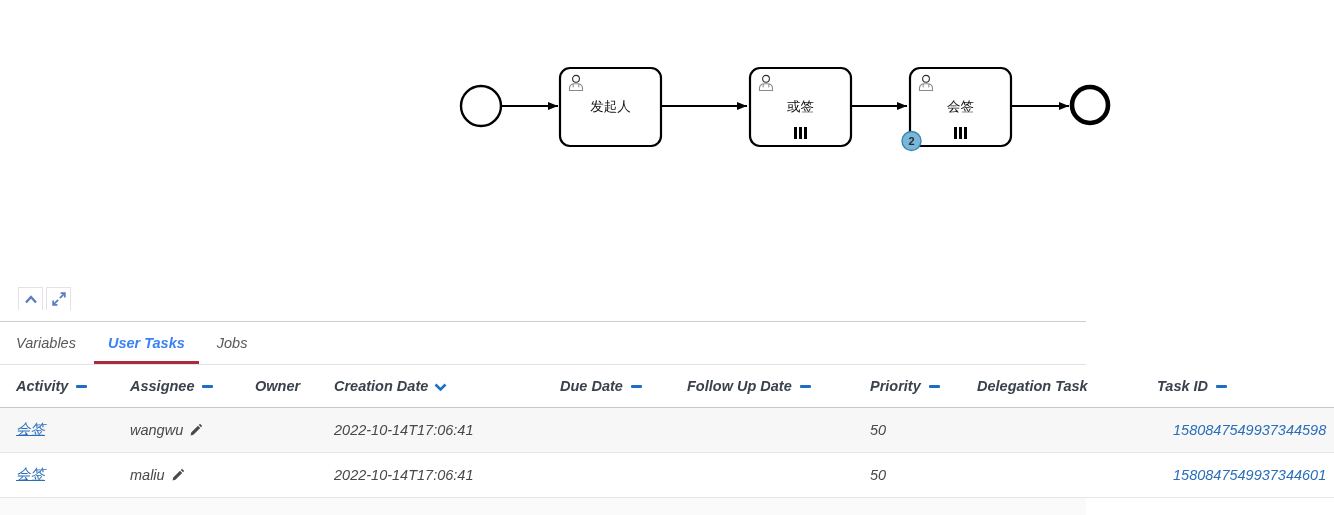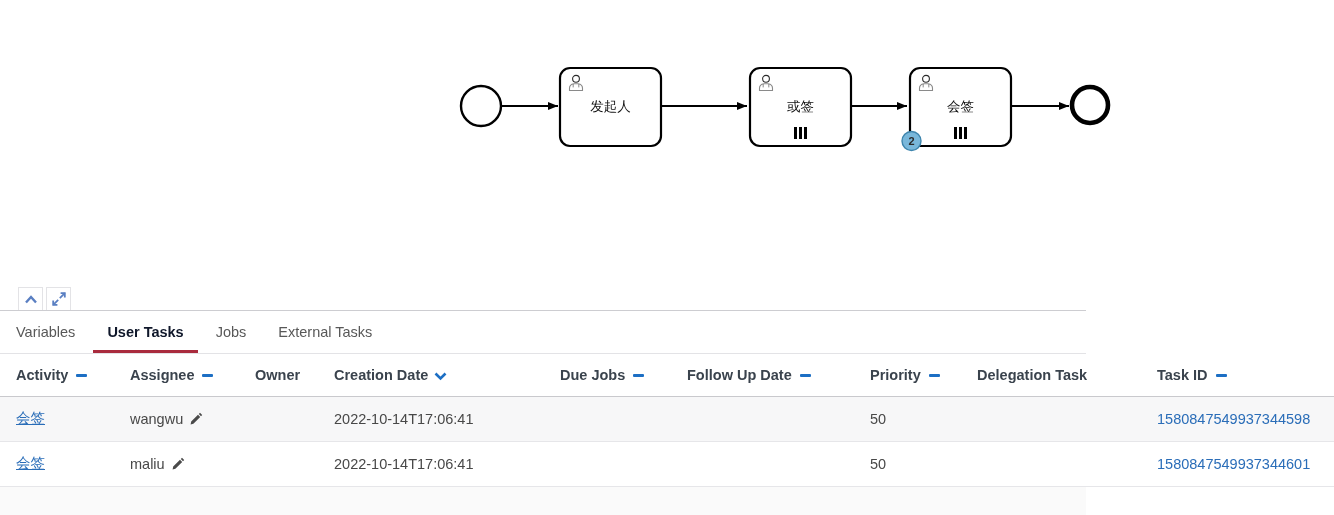--- a/index.html
+++ b/index.html
@@ -1,47 +1,47 @@
 <!DOCTYPE html>
 <html><head>
 <meta charset="utf-8">
 <style>
   * { margin:0; padding:0; box-sizing:border-box; }
   html,body { width:1334px; height:515px; overflow:hidden; background:#fff;
     font-family:"Liberation Sans","DejaVu Sans",sans-serif; }
-  .app { position:relative; width:1086px; height:515px; display:flex; flex-direction:column; }
+  .app { position:relative; width:1086px; height:515px; display:flex; flex-direction:column;gap:11px; }
 
   
   .diagram-section { position:relative; height:310px; background:#fff; flex:none; }
   .diagram-svg { position:absolute; left:0; top:0; }
   .panel-controls { position:absolute; left:18px; bottom:0; display:flex; gap:3px; z-index:2; }
   .panel-ctrl-btn { width:25px; height:23px; background:#fff; border:1px solid #e3e3e6;
     border-bottom:none; display:flex; align-items:center; justify-content:center; cursor:pointer; }
 
   
-  .detail-panel { flex:1; display:flex; flex-direction:column; border-top:1px solid #cdcdd1; background:#fff; }
+  .detail-panel { flex:1; display:flex; flex-direction:column; border-top:1px solid #cdcdd1; background:#fff;font-style:italic; }
   .tab-bar { height:43px; display:flex; align-items:stretch; border-bottom:1px solid #e3e3e6; background:#fff; flex:none; }
   .tab { position:relative; display:flex; align-items:center; padding:0 16px; font-size:14.5px;
     color:#585858; cursor:pointer; white-space:nowrap; }
-  .tab.active { color:#0f172a; font-weight:bold; }
+  .tab.active { color:#3b82f6; font-weight:bold; }
   .tab.active::after { content:""; position:absolute; left:2px; right:2px; bottom:0; height:3px; background:#a92b3d; }
 
   
   table { width:1334px; border-collapse:collapse; table-layout:fixed; flex:none; }
   th, td { text-align:left; padding:0 4px 0 16px; overflow:hidden; white-space:nowrap; }
   thead tr { height:42px; }
   th { font-size:14.5px; font-weight:bold; color:#3a434d; border-bottom:1px solid #c9c9cd; }
   tbody tr { height:45px; font-size:14.5px; color:#484848; }
   tbody tr:nth-child(odd) { background:#f7f7f8; }
   tbody tr { border-bottom:1px solid #e6e6e9; }
   .sort-minus { display:inline-block; width:11px; height:3px; background:#1d6fc4;
     margin-left:8px; vertical-align:3px; border-radius:1px; }
   .sort-caret { margin-left:6px; vertical-align:-1px; }
   a.activity-link { color:#2a6db8; text-decoration:underline; cursor:pointer; }
-  a.taskid-link { color:#2a6db8; text-decoration:none; cursor:pointer; }
+  a.taskid-link { color:#2a6db8; text-decoration:none; cursor:pointer;margin-left:16px; }
   .edit-pencil { margin-left:6px; vertical-align:-2px; cursor:pointer; }
   .table-footer { flex:1; background:#fafafa; }
 </style>
 </head>
 <body>
 
 <div class="app">
 
   <div class="diagram-section">
     <svg class="diagram-svg" width="1334" height="310" viewBox="0 0 1334 310">
@@ -123,21 +123,20 @@
       </div>
     </div>
   </div>
 
   <div class="detail-panel">
 
     <div class="tab-bar">
       <div class="tab">Variables</div>
       <div class="tab active">User Tasks</div>
       <div class="tab">Jobs</div>
-      <div class="tab">External Tasks</div>
     </div>
 
     <table>
       <colgroup>
         <col style="width:114px">
           <col style="width:125px">
           <col style="width:79px">
         <col style="width:226px">
           <col style="width:127px">
           <col style="width:183px">
@@ -155,21 +154,21 @@
           </th>
           <th>
             <span>Owner</span>
           </th>
           <th>
             <span>Creation Date</span><svg class="sort-caret" width="13" height="9" viewBox="0 0 13 9">
                 <polyline points="1.5,1.5 6.5,6.5 11.5,1.5" fill="none" stroke="#1d6fc4" stroke-width="2.6"></polyline>
               </svg>
           </th>
           <th>
-            <span>Due Jobs</span><span class="sort-minus"></span>
+            <span>Due Date</span><span class="sort-minus"></span>
           </th>
           <th>
             <span>Follow Up Date</span><span class="sort-minus"></span>
           </th>
           <th>
             <span>Priority</span><span class="sort-minus"></span>
           </th>
           <th>
             <span>Delegation Task</span>
           </th>

